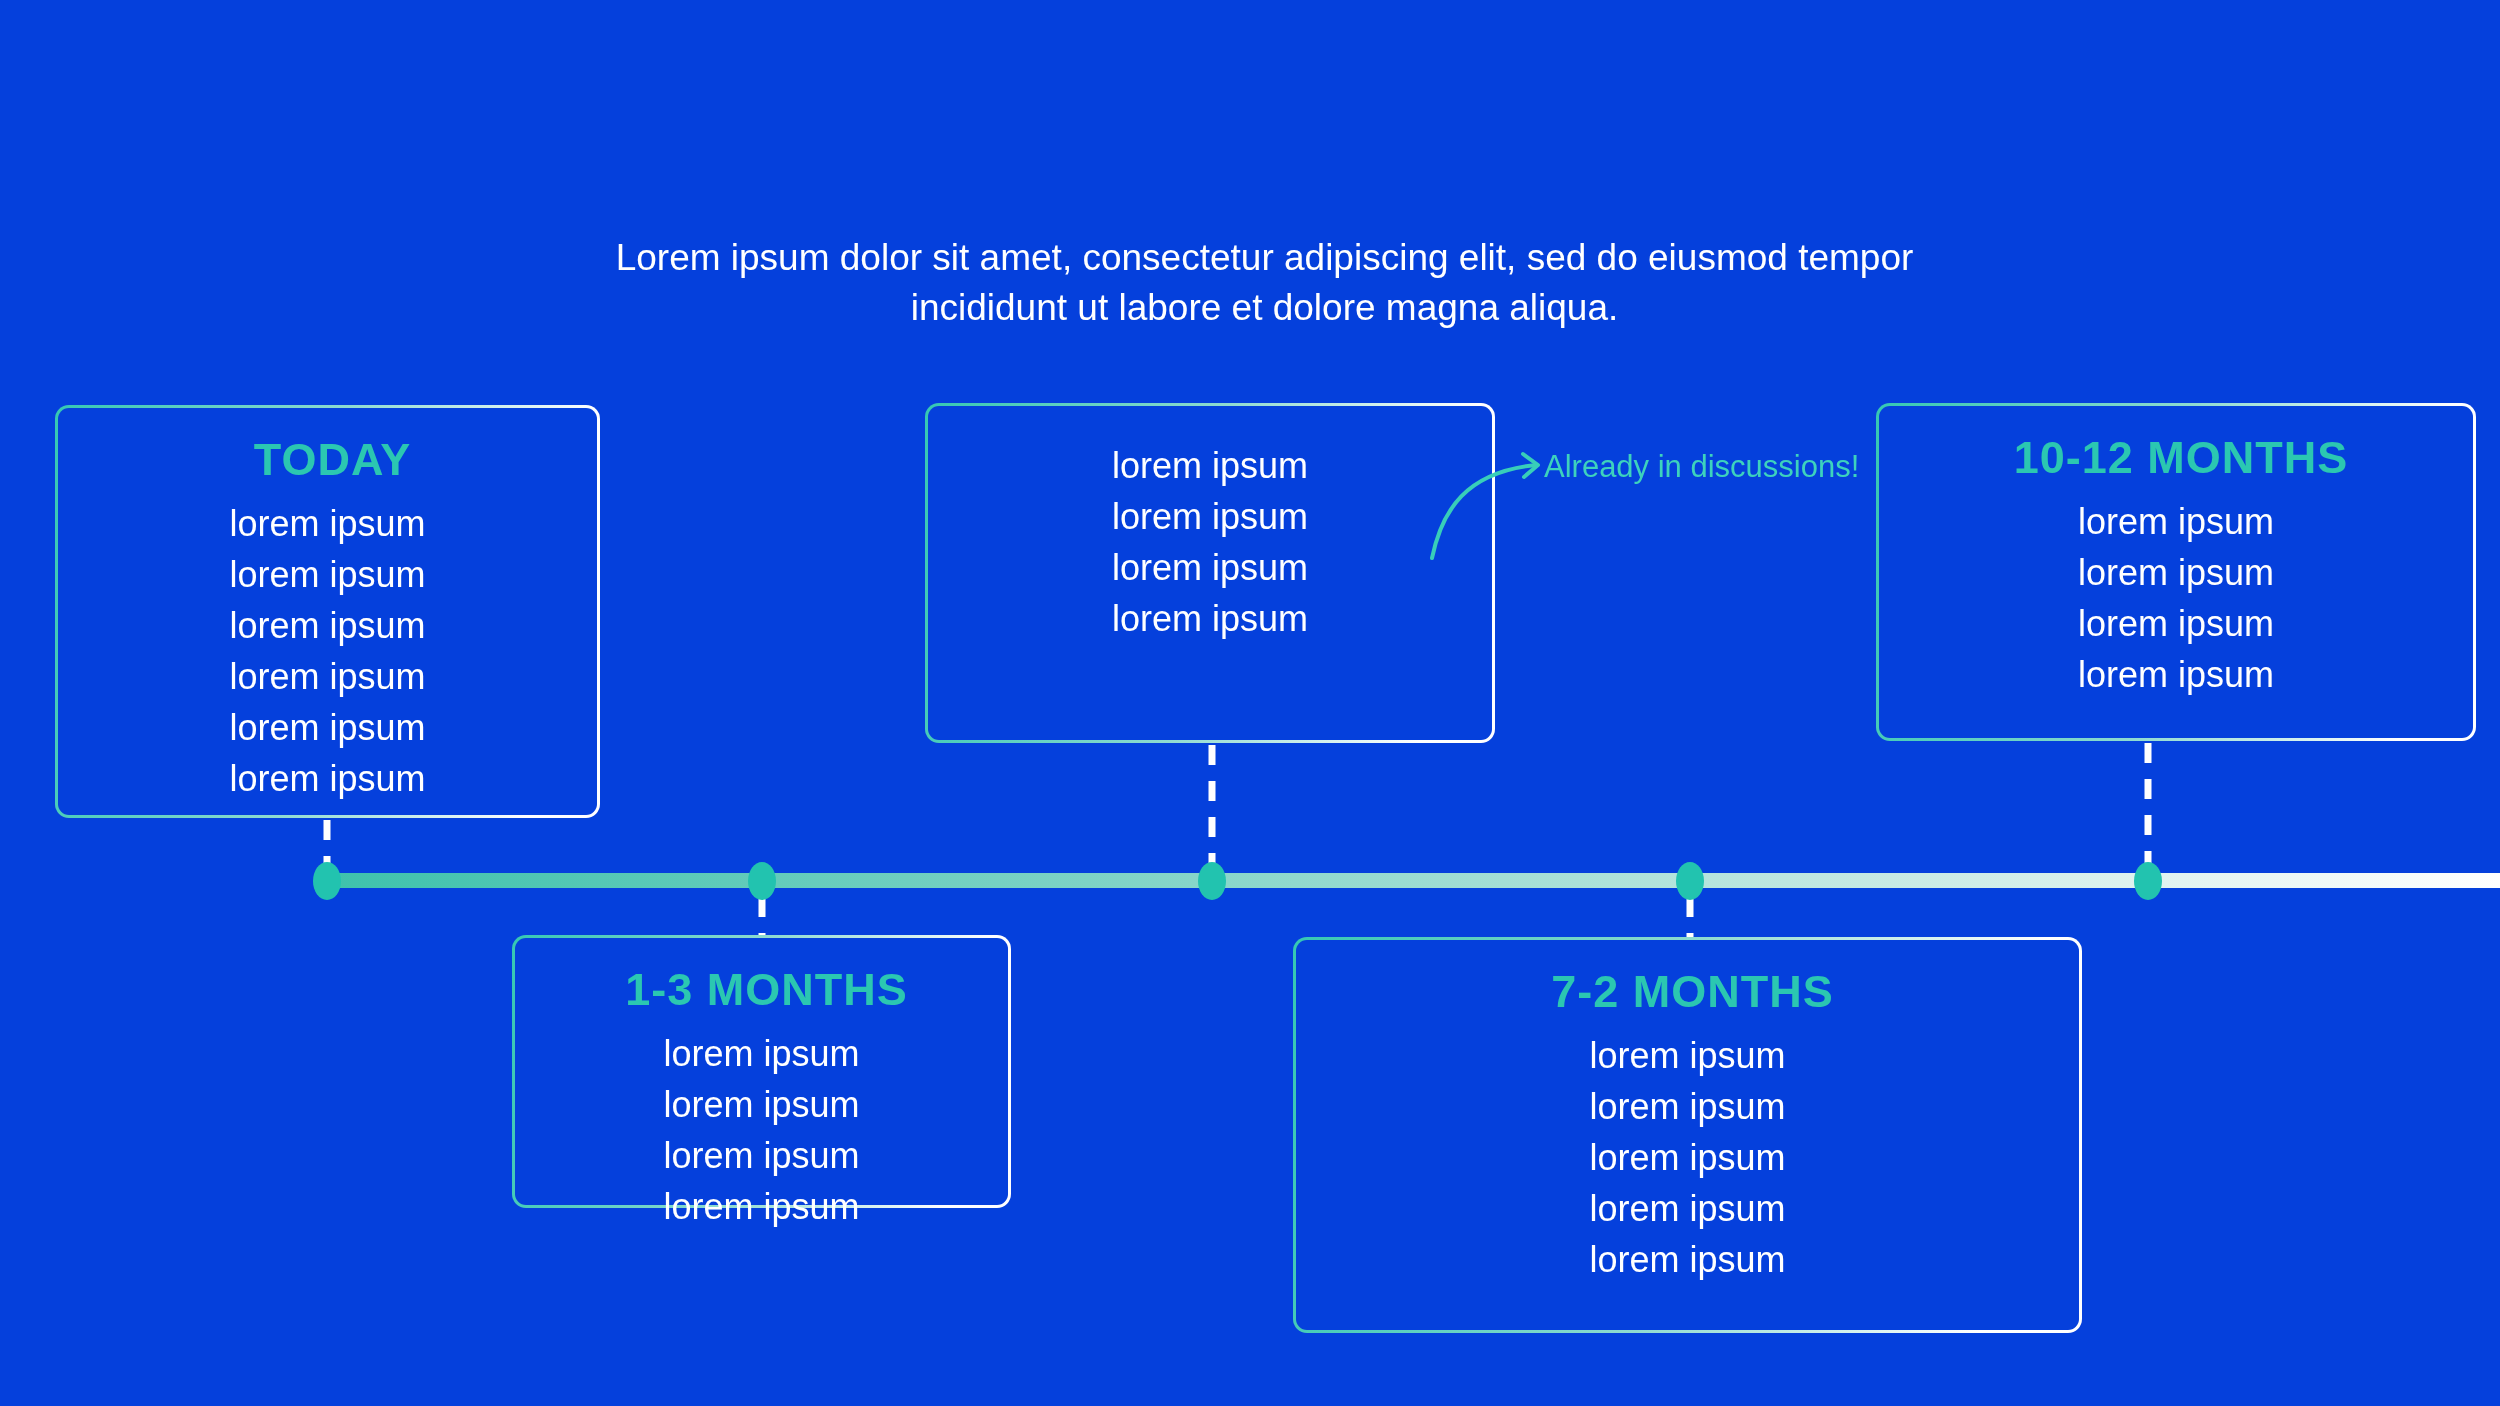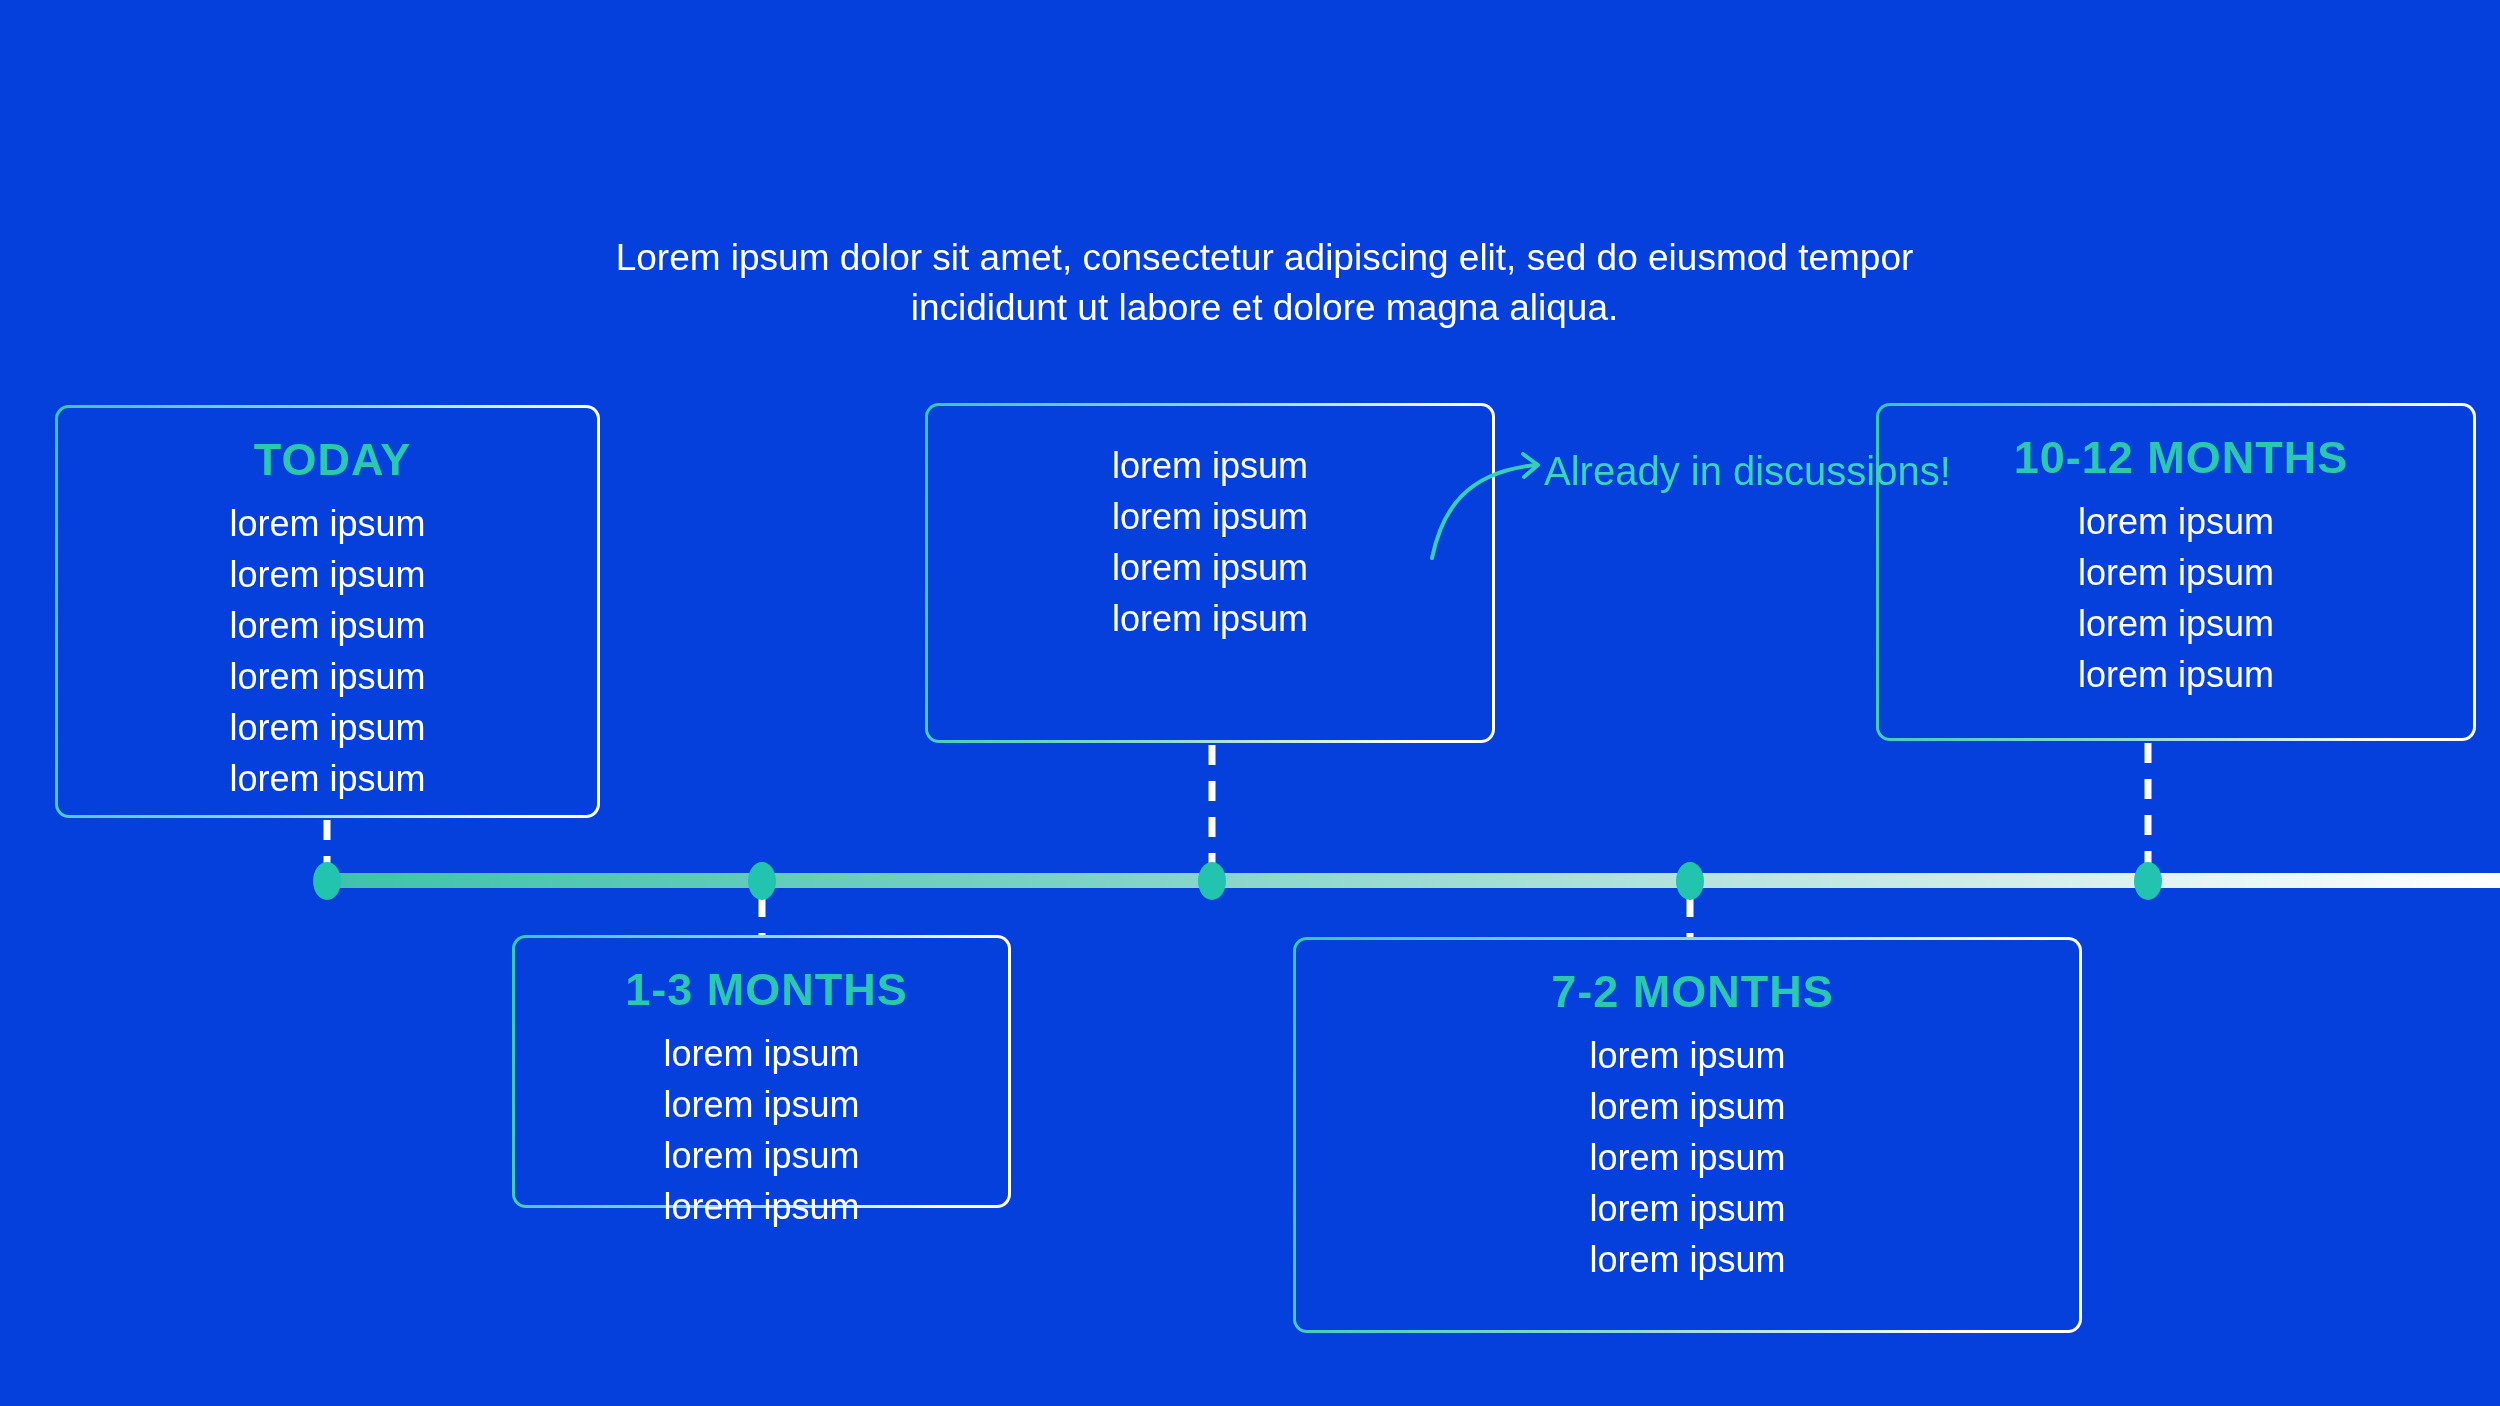--- a/index.html
+++ b/index.html
@@ -106,21 +106,21 @@
   .card-m13   { left: 512px;  top: 935px; width: 499px; height: 273px; }
   .card-m46   { left: 925px;  top: 403px; width: 570px; height: 340px; }
   .card-m79   { left: 1293px; top: 937px; width: 789px; height: 396px; }
   .card-m1012 { left: 1876px; top: 403px; width: 600px; height: 338px; }
 
   
   .annotation-text {
     position: absolute;
     left: 1544px; top: 449px;
     color: #3DD2BD;
-    font-size: 40px;
+    font-size: 31px;
     font-weight: 400;
     z-index: 5;
     white-space: nowrap;
   }
   .annotation-arrow {
     position: absolute;
     left: 1424px; top: 450px;
     width: 126px; height: 114px;
     z-index: 6;
   }

